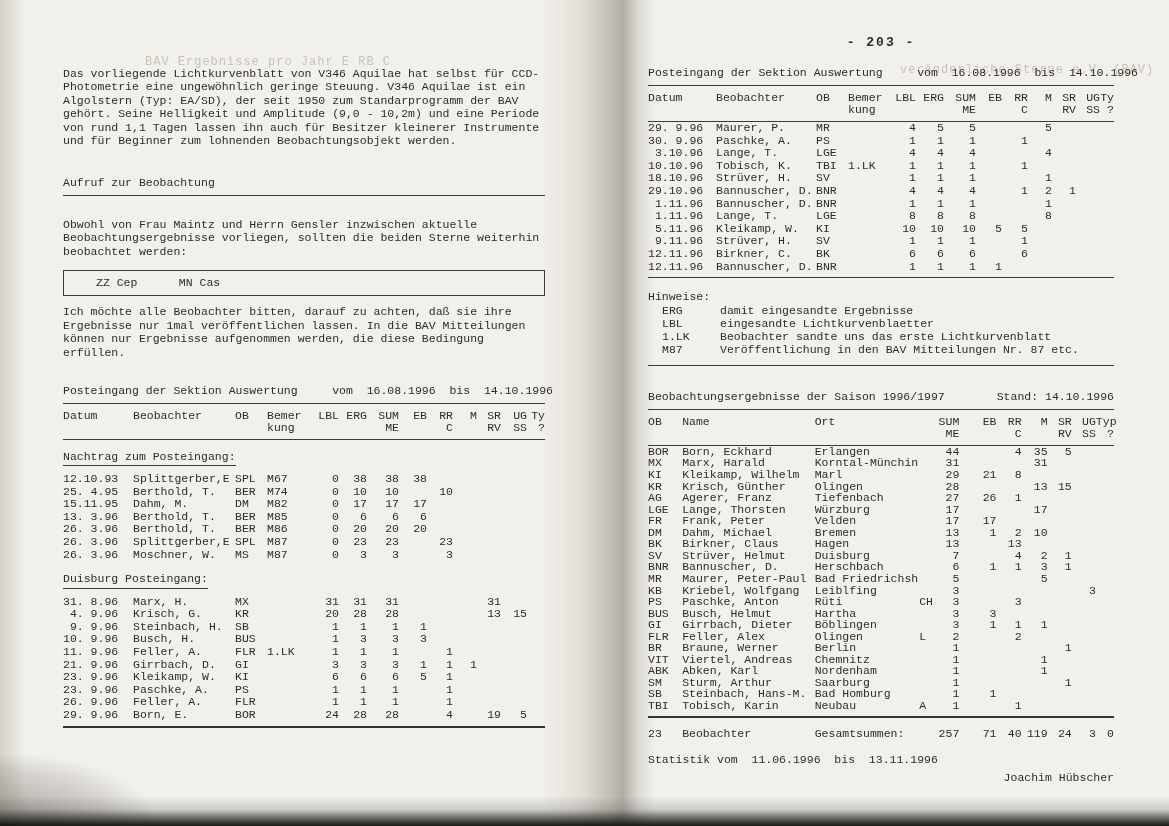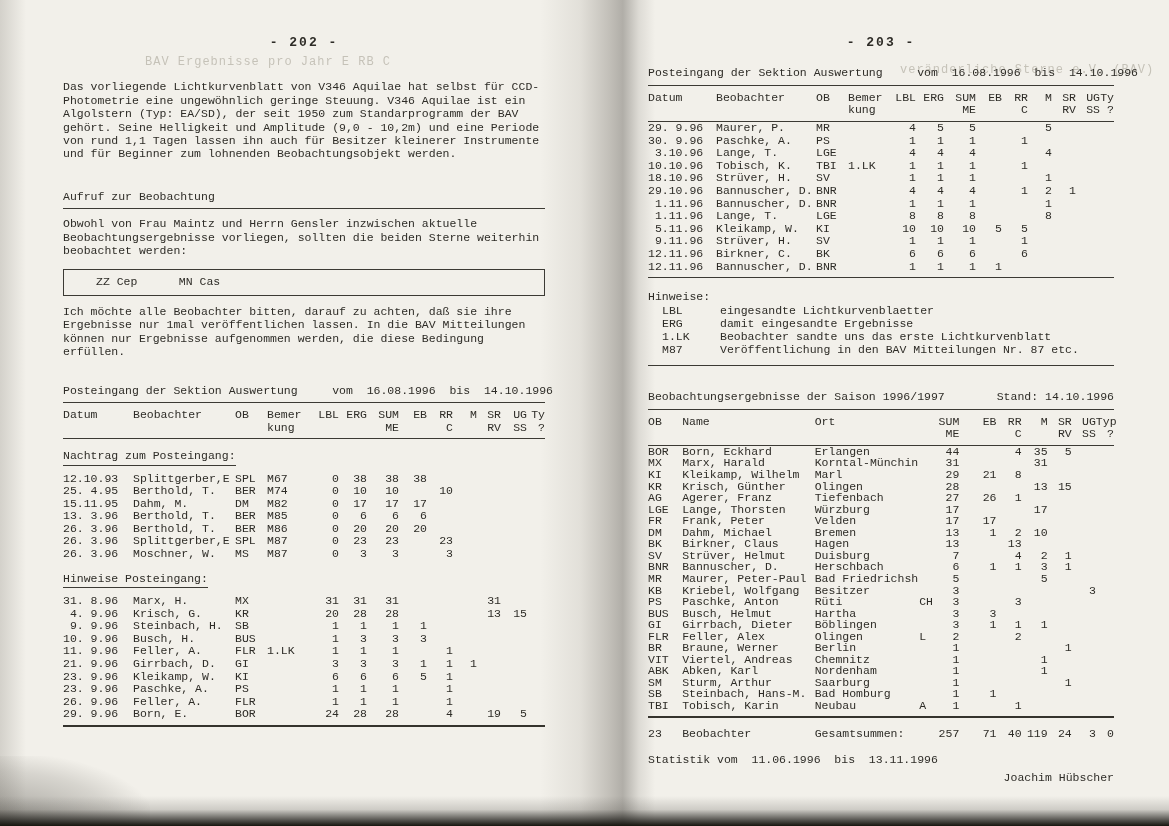--- a/index.html
+++ b/index.html
@@ -50,34 +50,33 @@
 </style>
 </head>
 <body>
 
 <div id="scan">
 
   <span class="ghost" style="left:145px;top:56px;">BAV Ergebnisse pro Jahr    E    RB    C</span>
   <span class="ghost" style="left:900px;top:64px;">veränderliche Sterne e.V. (BAV)</span>
 
   <div class="page" id="page-left">
-    <div class="pageno">- 202 -</div>
 
     <p class="block" style="margin-top:31px;">Das vorliegende Lichtkurvenblatt von V346 Aquilae hat selbst für CCD-
 Photometrie eine ungewöhnlich geringe Steuung. V346 Aquilae ist ein
 Algolstern (Typ: EA/SD), der seit 1950 zum Standarprogramm der BAV
 gehört. Seine Helligkeit und Amplitude (9,0 - 10,2m) und eine Periode
 von rund 1,1 Tagen lassen ihn auch für Besitzer kleinerer Instrumente
 und für Beginner zum lohnenden Beobachtungsobjekt werden.</p>
 
     <div style="margin-top:29px;" class="under-full">
       <span>Aufruf zur Beobachtung</span>
     </div>
 
-    <p class="block" style="margin-top:8px;">Obwohl von Frau Maintz und Herrn Gensler inzwischen aktuelle
+    <p class="block" style="margin-top:22px;">Obwohl von Frau Maintz und Herrn Gensler inzwischen aktuelle
 Beobachtungsergebnisse vorliegen, sollten die beiden Sterne weiterhin
 beobachtet werden:</p>
 
     <div class="starbox" style="margin-top:12px;">ZZ Cep      MN Cas</div>
 
 
     <p class="block" style="margin-top:9px;">Ich möchte alle Beobachter bitten, darauf zu achten, daß sie ihre
 Ergebnisse nur 1mal veröffentlichen lassen. In die BAV Mitteilungen
 können nur Ergebnisse aufgenommen werden, die diese Bedingung
 erfüllen.</p>
@@ -250,21 +249,21 @@
             <td>3</td>
             <td></td>
             <td></td>
             <td></td>
             <td></td>
           </tr>
         </tbody>
     </table>
 
     <div style="margin-top:11px;">
-      <span class="under-text">Hinweise Posteingang:</span>
+      <span class="under-text">Duisburg Posteingang:</span>
     </div>
 
     <table class="num5 rows12" style="margin-top:7px;">
       <colgroup>
         <col style="width:70px">
           <col style="width:102px">
           <col style="width:32px">
           <col style="width:44px">
         <col style="width:28px">
           <col style="width:28px">
@@ -658,22 +657,22 @@
             <td></td>
             <td></td>
             <td></td>
           </tr>
         </tbody>
     </table>
     <hr class="rule" style="margin-top:4px;">
 
     <div style="margin-top:12px;">Hinweise:</div>
     <div id="hinweise-list">
+        <div class="hin-item"><span style="display: inline-block; margin-left: 14px; width: 58px;">ERG</span><span>damit eingesandte Ergebnisse</span></div>
         <div class="hin-item"><span style="display: inline-block; margin-left: 14px; width: 58px;">LBL</span><span>eingesandte Lichtkurvenblaetter</span></div>
-        <div class="hin-item"><span style="display: inline-block; margin-left: 14px; width: 58px;">ERG</span><span>damit eingesandte Ergebnisse</span></div>
         <div class="hin-item"><span style="display: inline-block; margin-left: 14px; width: 58px;">1.LK</span><span>Beobachter sandte uns das erste Lichtkurvenblatt</span></div>
         <div class="hin-item"><span style="display: inline-block; margin-left: 14px; width: 58px;">M87</span><span>Veröffentlichung in den BAV Mitteilungen Nr. 87 etc.</span></div>
       </div>
     <hr class="rule" style="margin-top:9px;">
 
     <div style="margin-top:24px;" class="under-full titlerow">
       <span>Beobachtungsergebnisse der Saison 1996/1997</span>
       <span>Stand: 14.10.1996</span>
     </div>
 
@@ -864,21 +863,21 @@
             <td></td>
             <td></td>
             <td>5</td>
             <td></td>
             <td></td>
             <td></td>
           </tr>
           <tr>
             <td>KB</td>
             <td>Kriebel, Wolfgang</td>
-            <td>Besitzer</td>
+            <td>Leiblfing</td>
             <td></td>
             <td>3</td>
             <td></td>
             <td></td>
             <td></td>
             <td></td>
             <td>3</td>
             <td></td>
           </tr>
           <tr>

